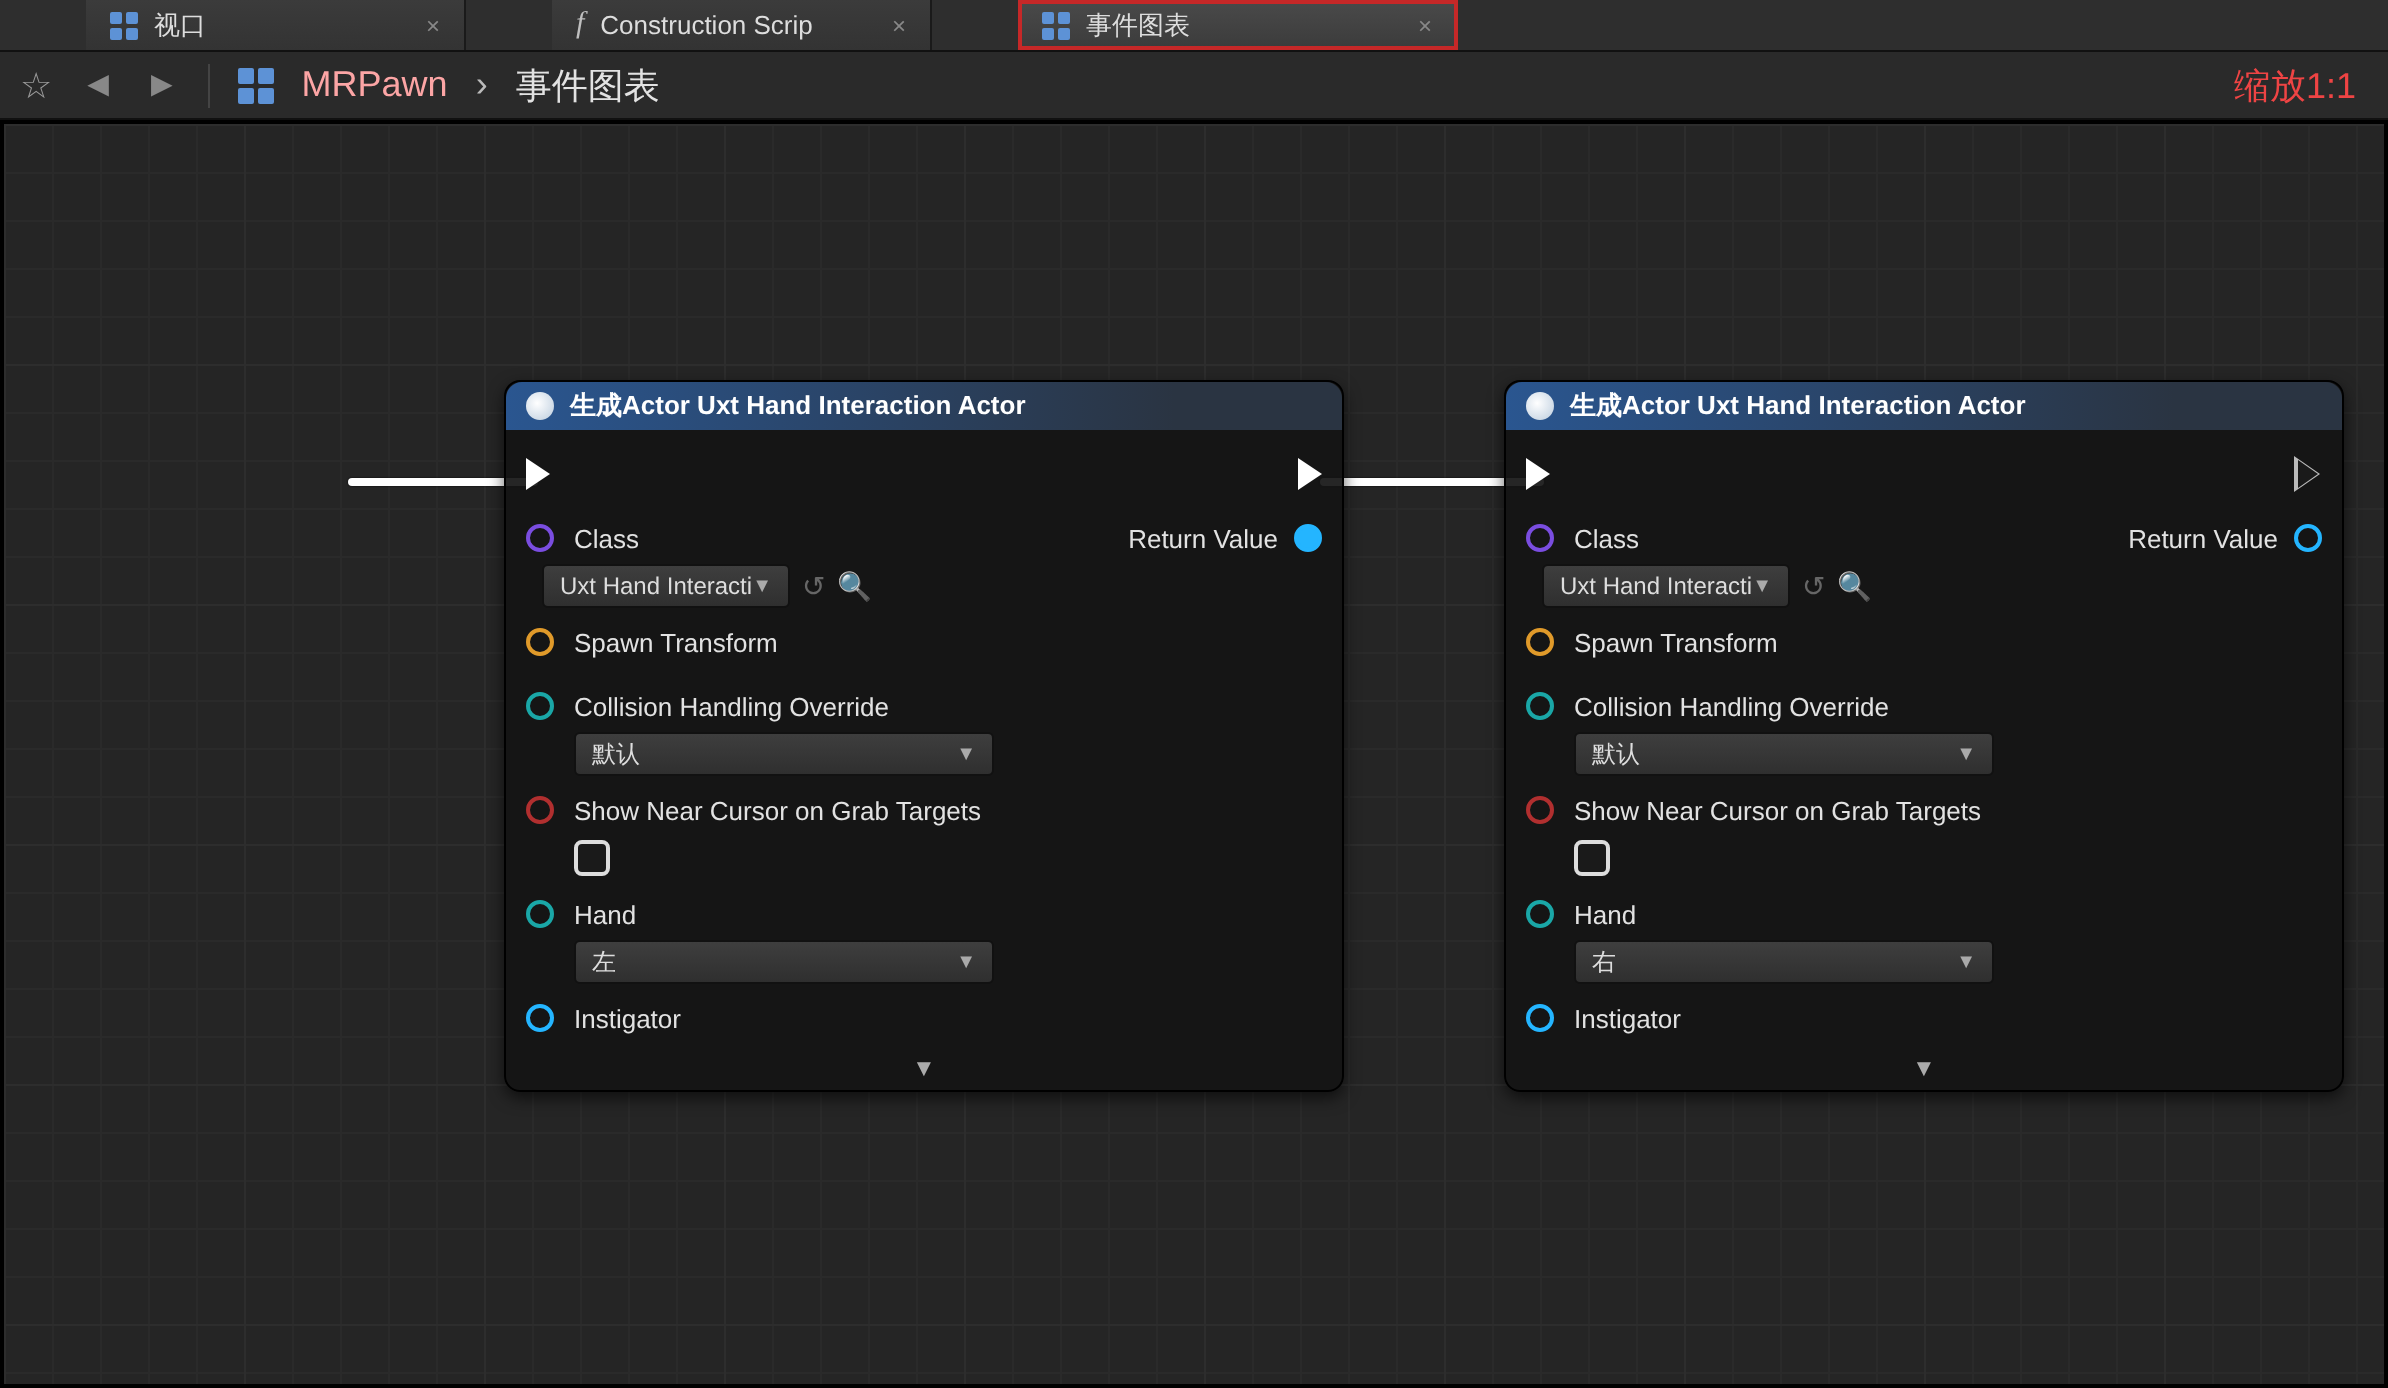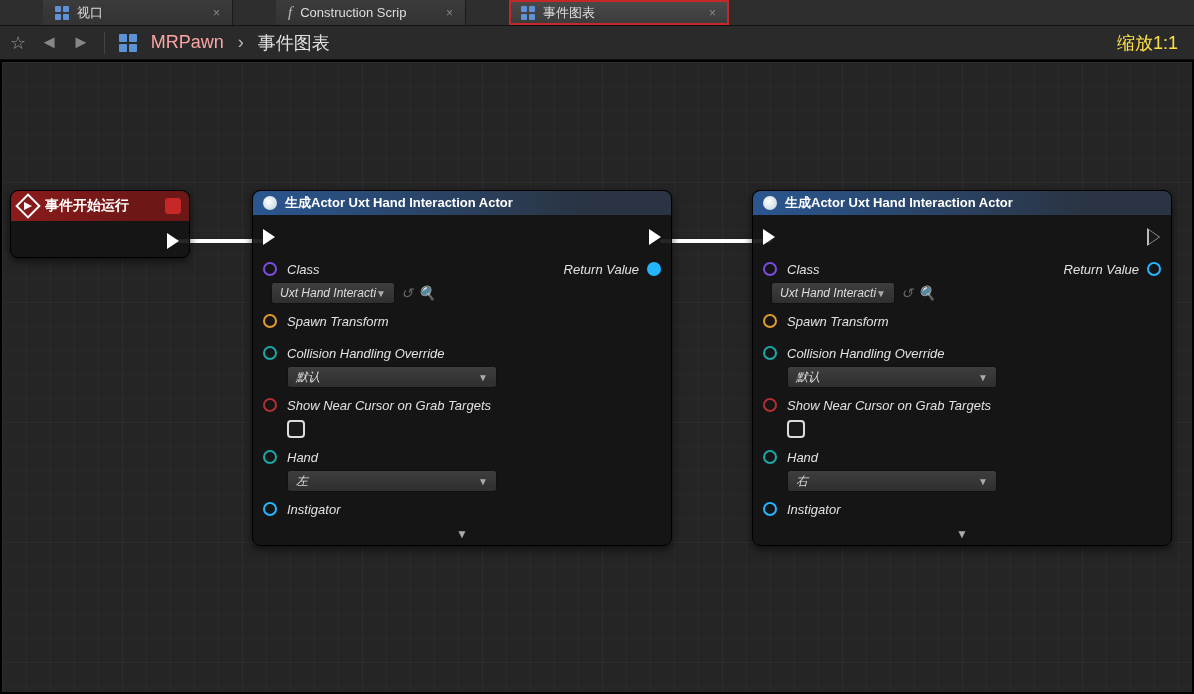--- a/index.html
+++ b/index.html
@@ -19,21 +19,21 @@
 
 .toolbar { height: 34px; background: #2a2a2a; border-bottom: 1px solid #111; display: flex; align-items: center; padding: 0 10px; gap: 14px; }
 .fav-icon { font-size: 18px; color: #999; }
 .nav-arrow { font-size: 18px; color: #888; }
 .vdiv { width: 1px; height: 22px; background: #444; }
 .bc-icon { width: 18px; height: 18px; display: grid; grid-template: repeat(2,1fr)/repeat(2,1fr); gap: 2px; }
 .bc-icon span { background: #5d92d6; border-radius: 1px; }
 .bc-link { color: #fca5a5; font-size: 18px; }
 .bc-sep { color: #bbb; font-size: 18px; }
 .bc-current { color: #e2e2e2; font-size: 18px; }
-.zoom { margin-left: auto; color: #fde047; font-size: 18px; padding-right: 6px; }
+.zoom { margin-left: auto; color: #ef4444; font-size: 18px; padding-right: 6px; }
 
 
 .canvas { position: absolute; top: 60px; left: 0; right: 0; bottom: 0;
   background-color: #252525;
   background-image:
     linear-gradient(#2d2d2d 1px, transparent 1px),
     linear-gradient(90deg, #2d2d2d 1px, transparent 1px),
     linear-gradient(#2a2a2a 1px, transparent 1px),
     linear-gradient(90deg, #2a2a2a 1px, transparent 1px);
   background-size: 120px 120px, 120px 120px, 24px 24px, 24px 24px;
@@ -48,21 +48,21 @@
 .node-event { width: 180px; }
 .node-event .title { height: 30px; background: linear-gradient(90deg, #8b1b1b 0%, #6e1717 70%); border-radius: 8px 8px 0 0; display: flex; align-items: center; gap: 8px; padding: 0 8px; color: #fff; font-weight: 600; font-size: 14px; }
 .node-event .body { height: 36px; position: relative; }
 .event-badge { width: 16px; height: 16px; background: #c62828; border-radius: 3px; margin-left: auto; }
 .event-diamond { width: 18px; height: 18px; transform: rotate(45deg); border: 2px solid #fff; display: flex; align-items: center; justify-content: center; }
 .event-diamond > div { width: 8px; height: 8px; background: #fff; transform: rotate(-45deg); clip-path: polygon(0 0, 100% 50%, 0 100%); }
 
 .node-spawn { width: 420px; }
 .node-spawn .title { height: 24px; background: linear-gradient(90deg, #2a5690 0%, #2a3442 80%); border-radius: 8px 8px 0 0; display: flex; align-items: center; gap: 8px; padding: 0 10px; color: #fff; font-weight: 600; font-size: 13px; }
 .node-spawn .title .ico { width: 14px; height: 14px; border-radius: 50%; background: radial-gradient(circle at 40% 40%, #fff, #bcd); }
-.node-spawn .body { padding: 6px 10px 4px; font-style: italic; }
+.node-spawn .body { padding: 6px 10px 4px; }
 .node-spawn .row { display: flex; align-items: center; min-height: 32px; }
 .pin-exec { width: 0; height: 0; border-left: 12px solid #fff; border-top: 8px solid transparent; border-bottom: 8px solid transparent; }
 .pin-exec.hollow { border-left-color: transparent; position: relative; }
 .pin-exec.hollow::before { content: ""; position: absolute; left: -14px; top: -9px; width: 0; height: 0; border-left: 13px solid #bbb; border-top: 9px solid transparent; border-bottom: 9px solid transparent; }
 .pin-exec.hollow::after { content: ""; position: absolute; left: -12px; top: -7px; width: 0; height: 0; border-left: 10px solid #1a1a1a; border-top: 7px solid transparent; border-bottom: 7px solid transparent; }
 .pin-circle { width: 14px; height: 14px; border: 2px solid #888; border-radius: 50%; }
 .pin-circle.purple { border-color: #7a4de0; }
 .pin-circle.orange { border-color: #e09a2a; }
 .pin-circle.teal   { border-color: #1aa7a7; }
 .pin-circle.red    { border-color: #b12f2f; }
@@ -123,32 +123,20 @@
   <span class="bc-sep">›</span>
   <span class="bc-current">事件图表</span>
   <span class="zoom">缩放1:1</span>
 </div>
 
 <div class="canvas">
 
   <div class="wire" style="left:172px; top:177px; width:95px;"></div>
   <div class="wire" style="left:658px; top:177px; width:112px;"></div>
 
-  <div class="node node-event" style="left:8px; top:128px;">
-    <div class="title">
-      <span class="event-diamond">
-          <div></div>
-        </span>
-      <span>事件开始运行</span>
-      <span class="event-badge"></span>
-    </div>
-    <div class="body">
-      <span class="pin-exec" style="position:absolute; right:10px; top:12px;"></span>
-    </div>
-  </div>
 
   <div class="node node-spawn" style="left:250px; top:128px;">
     <div class="title">
       <span class="ico"></span>
       <span>生成Actor Uxt Hand Interaction Actor</span>
     </div>
     <div class="body">
       <div class="row">
         <span class="pin-exec"></span>
         <span class="right">

